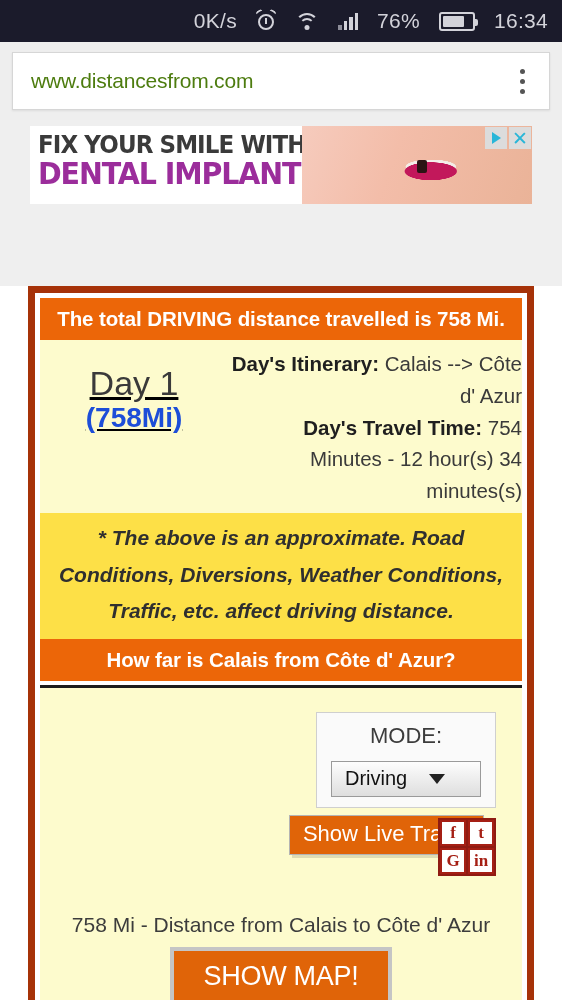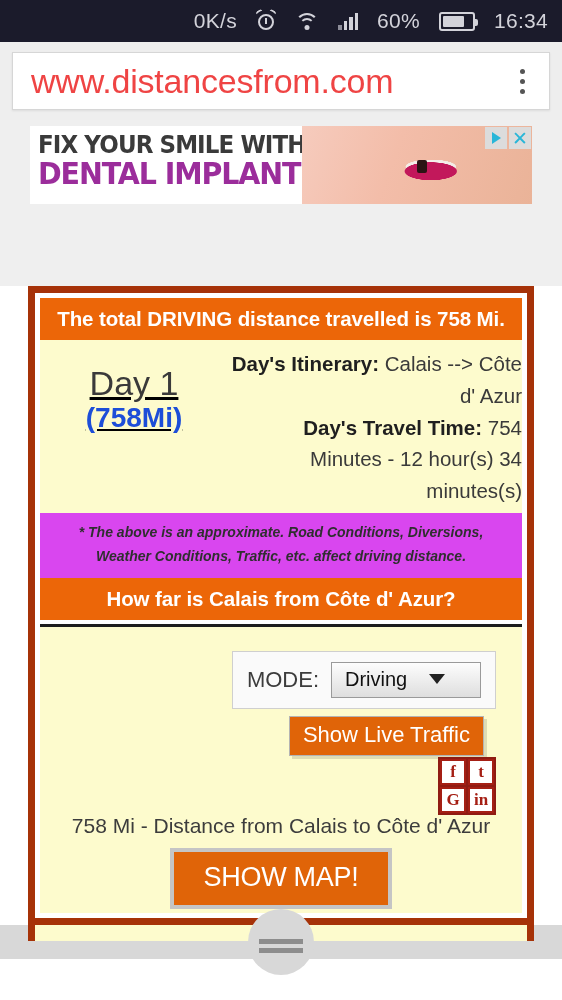--- a/index.html
+++ b/index.html
@@ -64,21 +64,21 @@
   
   .browserbar {
     height: 78px; background:#eeeeee; display:flex; align-items:center;
     padding: 0 12px;
   }
   .urlbox {
     flex:1; height:58px; background:#fff; border:1px solid #d6d6d6;
     display:flex; align-items:center; padding: 0 14px 0 18px;
     box-shadow: 0 1px 2px rgba(0,0,0,.08);
   }
-  .url { flex:1; font-size: 34px; color:#ef4444; letter-spacing:-.2px; }
+  .url { flex:1; font-size: 21px; color:#4d7c0f; letter-spacing:-.2px; }
   .kebab { width:26px; display:flex; flex-direction:column; align-items:center; gap:5px; }
   .kebab span { width:5px; height:5px; border-radius:50%; background:#555; display:block; }
 
   
   .topad-wrap { background:#efefef; padding: 6px 0 0 0; height:166px; }
   .topad {
     position:relative; margin:0 30px; height:78px; background:#fff;
     overflow:hidden; display:flex;
   }
   .topad-txt { padding: 6px 0 0 8px; }
@@ -125,31 +125,31 @@
   .daybox {
     background:#fdfbcd; display:flex; align-items:flex-start; padding: 8px 0 6px 0;
   }
   .daybox .left { width:188px; text-align:center; padding-top:16px;text-decoration:underline; }
   .day-t { font-size:34px; color:#3a3a3a; line-height:1.12; }
   .day-m { font-size:28px; color:#1d4ed8; font-weight:bold; line-height:1.15; }
   .daybox .right { flex:1; padding-right:0; text-align:right; }
   .rline { font-size:20.5px; color:#3a3a3a; line-height:1.55; }
   .rline b { color:#1f1f1f; }
   .note {
-    background:#d946ef; font-size:14px; font-weight:bold; font-style:italic;
+    background:#fde047; font-size:21px; font-weight:bold; font-style:italic;
     color:#2f2f2f; text-align:center; line-height:1.75; padding:7px 10px 9px;
   }
   .hr-dark { height:3px; background:#1c1c1c; margin:4px 0 0; }
 
   
   .panel { background:#fdfbcd; position:relative; padding-bottom:4px; min-height:242px; }
   .moderow { display:flex; justify-content:flex-end; padding: 24px 26px 0 0; }
   .modebox {
     background:#fafafa; border:1px solid #cfcfcf; padding:10px 14px;
-    display:flex; align-items:center; gap:12px;
+    display:flex; align-items:center; gap:12px;flex-direction:column;
   }
   .mode-lbl { font-size:22px; color:#3c3c3c; }
   .select {
     background: linear-gradient(#fdfdfd,#dedede);
     border:1px solid #9a9a9a; padding:5px 11px 6px 13px;
     display:flex; align-items:center; gap:22px; min-width:150px;
   }
   .select .sv { font-size:20px; color:#111; }
   .caret { width:0;height:0;border-left:8px solid transparent;border-right:8px solid transparent;border-top:10px solid #222; }
   .traffic-row { display:flex; justify-content:flex-end; padding: 7px 38px 0 0; text-align: center; }
@@ -214,21 +214,21 @@
       <i class="a1"></i>
         <i class="a2"></i>
         <i class="dot"></i>
     </span>
     <span class="ic sig-ic">
       <b></b>
         <b></b>
         <b></b>
         <b></b>
     </span>
-    <span class="sb-text">60%</span>
+    <span class="sb-text">76%</span>
     <span class="batt">
         <i></i>
       </span>
     <span class="sb-text">16:34</span>
   </div>
 
   <div class="browserbar">
     <div class="urlbox">
       <span class="url">www.distancesfrom.com</span>
       <span class="kebab">

